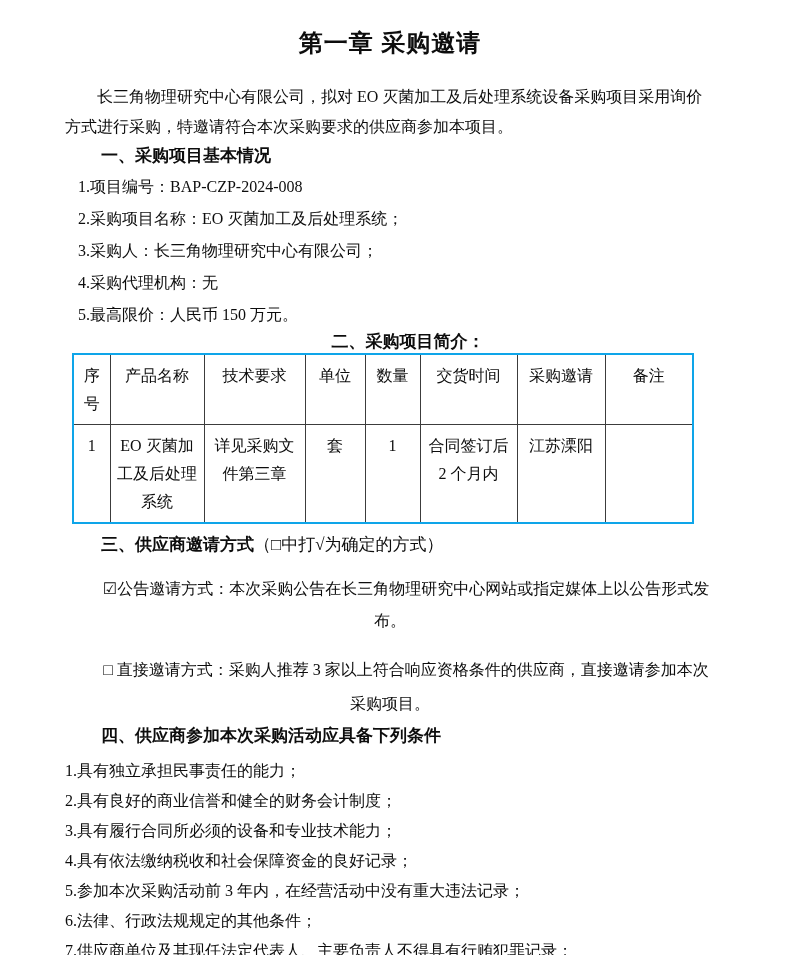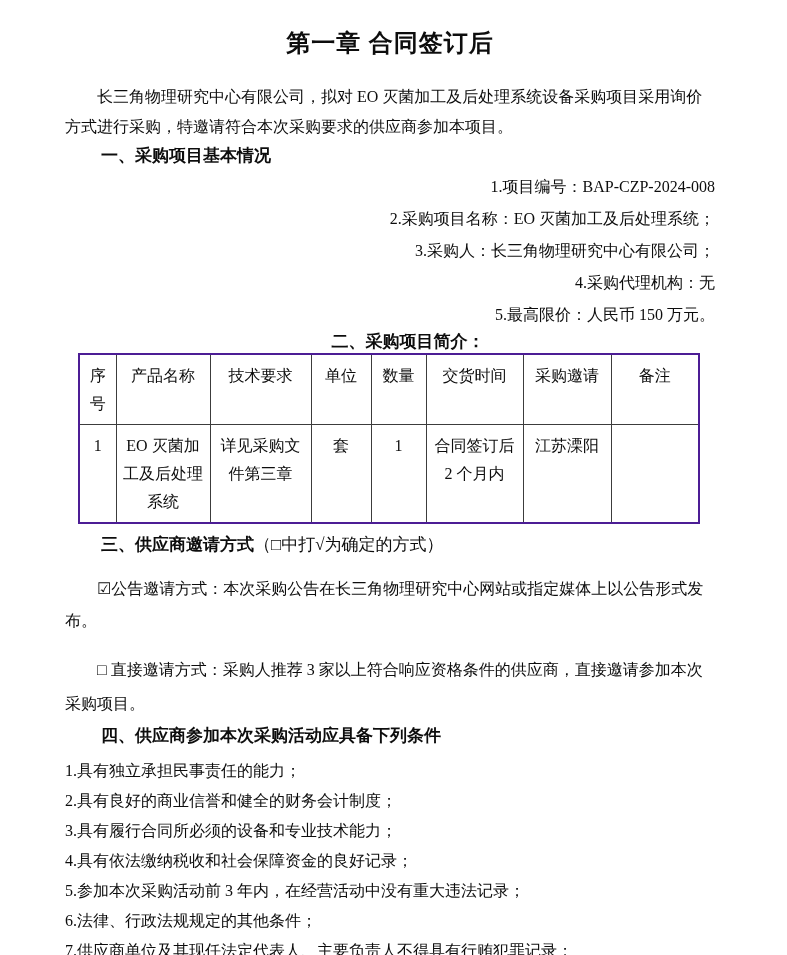--- a/index.html
+++ b/index.html
@@ -35,59 +35,60 @@
     font-size: 17px;
     line-height: 24px;
     margin: 0 0 3px 36px;
   }
   .sec-heading .heading-note {
     font-family: "Liberation Serif", "DejaVu Serif", serif;
     font-weight: normal;
     font-size: 17px;
   }
   .num-list { list-style: none; margin: 0; padding: 0; }
-  .list-a li { margin-left: 13px; line-height: 32px; text-align: right; }
+  .list-a li { margin-left: 13px; line-height: 32px; }
   .list-b li {  line-height: 30px; }
   .list-b li:nth-child(7) { margin-left: 0; }
   .h2-second { margin-top: 0; margin-bottom: 0; line-height: 22px; text-align: center; }
   .h2-third  { margin-top: 10px; line-height: 22px; }
   .h2-fourth { margin-top: 4px; line-height: 22px; margin-bottom: 0; }
   .goods-table {
     border-collapse: collapse;
     table-layout: fixed;
     width: 620px;
-    margin-left: 13px;
-    border: 2px solid #4c1d95;
+    margin-left: 7px;
+    border: 2px solid #0ea5e9;
   }
   .goods-table th, .goods-table td {
     border: 1px solid #3c3c3c;
     font-weight: normal;
     text-align: center;
     vertical-align: top;
     padding: 7px 3px 6px 3px;
     line-height: 28px;
     font-size: 16px;
     word-break: break-all;
   }
   .goods-table thead th { height: 50px; box-sizing: border-box; }
   .goods-table tbody td { height: 88px; box-sizing: border-box; }
   .option-para {
     margin: 0;
     text-indent: 2em;
+    text-align: center;
   }
   .option-1 { margin-top: 17px; line-height: 32px; }
   .option-2 { margin-top: 16px; line-height: 34px; }
   .list-b { margin-top: 9px; }
 </style>
 </head>
 <body>
 
 <div class="page">
 
-  <h1 class="doc-title">第一章 合同签订后</h1>
+  <h1 class="doc-title">第一章 采购邀请</h1>
 
   <p class="intro">长三角物理研究中心有限公司，拟对 EO 灭菌加工及后处理系统设备采购项目采用询价方式进行采购，特邀请符合本次采购要求的供应商参加本项目。</p>
 
   <h2 class="sec-heading">一、采购项目基本情况</h2>
   <ul class="num-list list-a">
     <li>1.项目编号：BAP-CZP-2024-008</li>
     <li>2.采购项目名称：EO 灭菌加工及后处理系统；</li>
     <li>3.采购人：长三角物理研究中心有限公司；</li>
     <li>4.采购代理机构：无</li>
     <li>5.最高限价：人民币 150 万元。</li>

